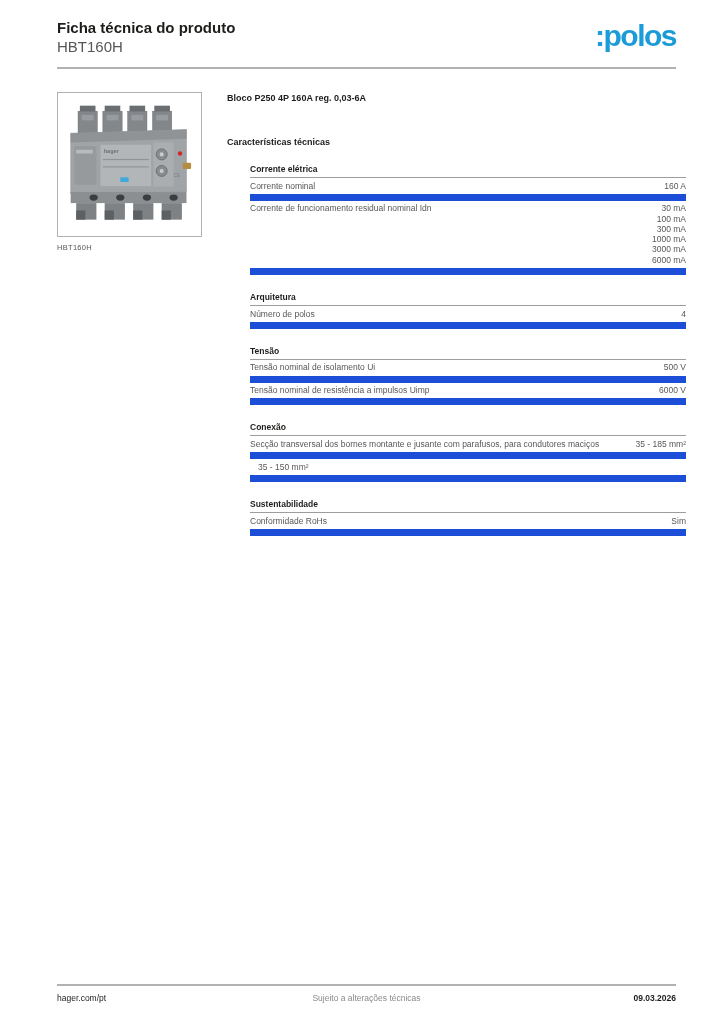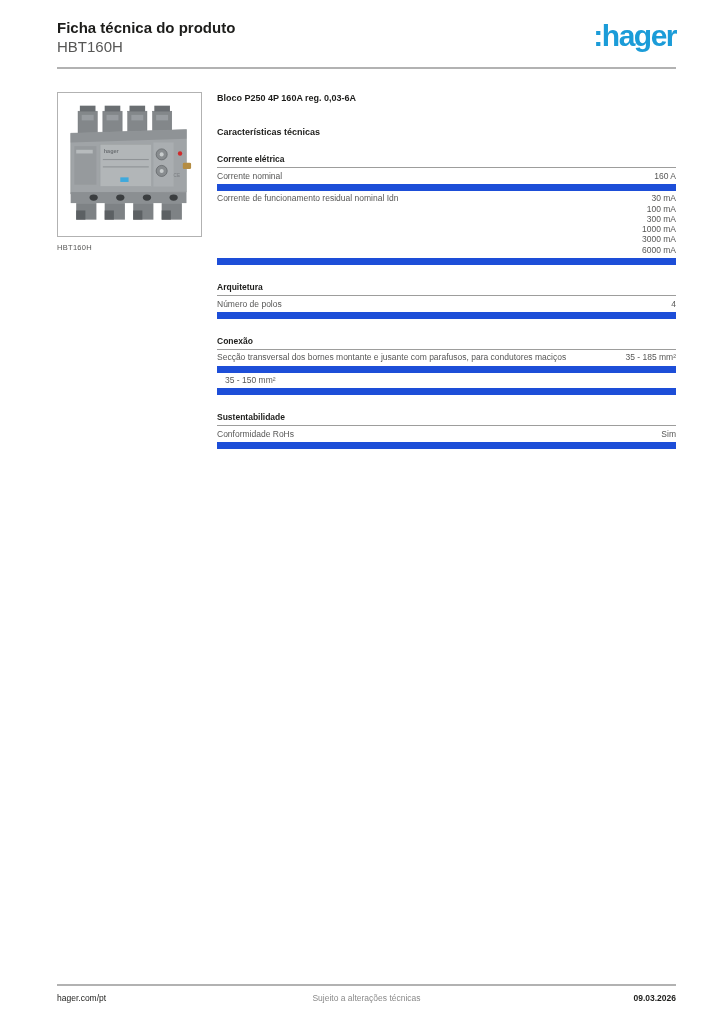--- a/index.html
+++ b/index.html
@@ -18,24 +18,24 @@
   .doc-subtitle { font-size: 15px; font-weight: 400; color: #575756; line-height: 19px; }
   .logo { font-size: 30px; font-weight: 700; color: #1b9cd8; letter-spacing: -1.5px; line-height: 32px; margin-top: 2px; }
   .header-rule { position: absolute; left: 57px; top: 67px; width: 619px; height: 2px; background: #b2b2b2; }
 
   
   .image-col { position: absolute; left: 57px; top: 92px; width: 145px; }
   .image-box { width: 143px; height: 143px; border: 1px solid #b2b2b2; background: #ffffff; display: flex; align-items: center; justify-content: center; }
   .image-caption { font-size: 7.5px; color: #575756; margin-top: 6px; letter-spacing: 0.3px; }
 
   
-  .spec-col { position: absolute; left: 217px; top: 93px; width: 459px; }
+  .spec-col { position: absolute; left: 227px; top: 93px; width: 459px; }
   .product-name { font-size: 9px; font-weight: 700; color: #1d1d1b; }
-  .spec-heading { font-size: 9px; font-weight: 700; color: #1d1d1b; margin-top: 24px; }
-  .section { margin-top: 17px; }
+  .spec-heading { font-size: 9px; font-weight: 700; color: #1d1d1b; margin-top: 34px; }
+  .section { margin-top: 17px; margin-left: 23px; }
   .section-title { font-size: 8.5px; font-weight: 700; color: #1d1d1b; padding-bottom: 3px; border-bottom: 1px solid #9d9d9c; }
   .spec-row { display: flex; justify-content: space-between; align-items: flex-start; padding: 2.5px 0 3px 0; border-bottom: 7px solid #1d4ed8; font-size: 8.5px; line-height: 10.3px; color: #575756; }
   .spec-label { max-width: 370px; text-align: left; }
   .spec-value { text-align: right; white-space: nowrap; padding-left: 8px; }
   .spec-value div { line-height: 10.3px; }
 
   
   .footer-rule { position: absolute; left: 57px; top: 984px; width: 619px; height: 1.5px; background: #b2b2b2; }
   .footer { position: absolute; left: 57px; top: 993px; width: 619px; display: flex; justify-content: space-between; align-items: baseline; font-size: 8.5px; }
   .footer-left { font-weight: 400; color: #1d1d1b; }
@@ -45,21 +45,21 @@
 </head>
 <body>
 
 <div class="page">
 
   <div class="header">
     <div>
       <div class="doc-title">Ficha técnica do produto</div>
       <div class="doc-subtitle">HBT160H</div>
     </div>
-    <div class="logo" style="color: rgb(27, 156, 216);">:hager</div>
+    <div class="logo" style="color: rgb(27, 156, 216);">:polos</div>
   </div>
   <div class="header-rule"></div>
 
   <div class="image-col">
     <div class="image-box">
       <svg width="129" height="125" viewBox="0 0 140 136">
 
         <g>
           <rect x="16" y="4" width="17" height="9" fill="#6a6e71"></rect>
             <rect x="14" y="10" width="21" height="24" fill="#83878a" stroke="#6e7275" stroke-width="0.5"></rect>
@@ -140,20 +140,31 @@
 
     <div class="section">
       <div class="section-title">Arquitetura</div>
       <div class="spec-row">
         <div class="spec-label">Número de polos</div>
         <div class="spec-value">4</div>
       </div>
     </div>
 
 
+    <div class="section">
+      <div class="section-title">Tensão</div>
+      <div class="spec-row">
+        <div class="spec-label">Tensão nominal de isolamento Ui</div>
+        <div class="spec-value">500 V</div>
+      </div>
+      <div class="spec-row">
+        <div class="spec-label">Tensão nominal de resistência a impulsos Uimp</div>
+        <div class="spec-value">6000 V</div>
+      </div>
+    </div>
 
     <div class="section">
       <div class="section-title">Conexão</div>
       <div class="spec-row">
         <div class="spec-label">Secção transversal dos bornes montante e jusante com parafusos, para condutores maciços</div>
         <div class="spec-value">35 - 185 mm²</div>
       </div>
       <div class="spec-row">
         <div class="spec-value">35 - 150 mm²</div>
       </div>

